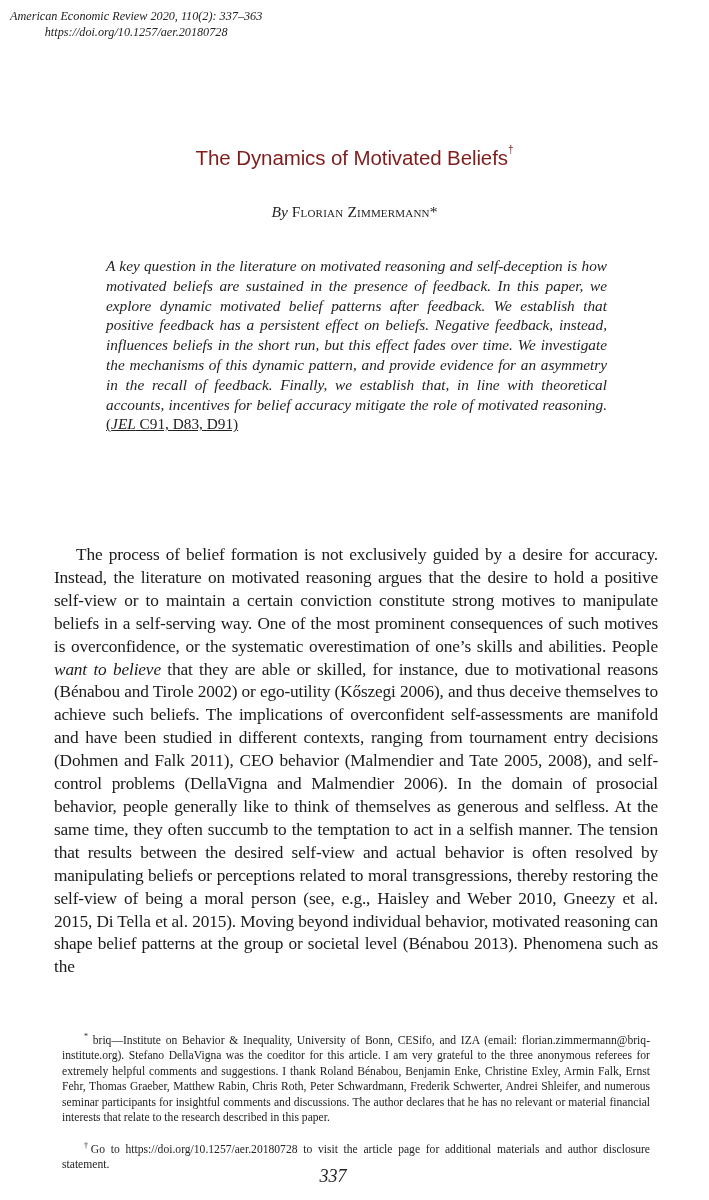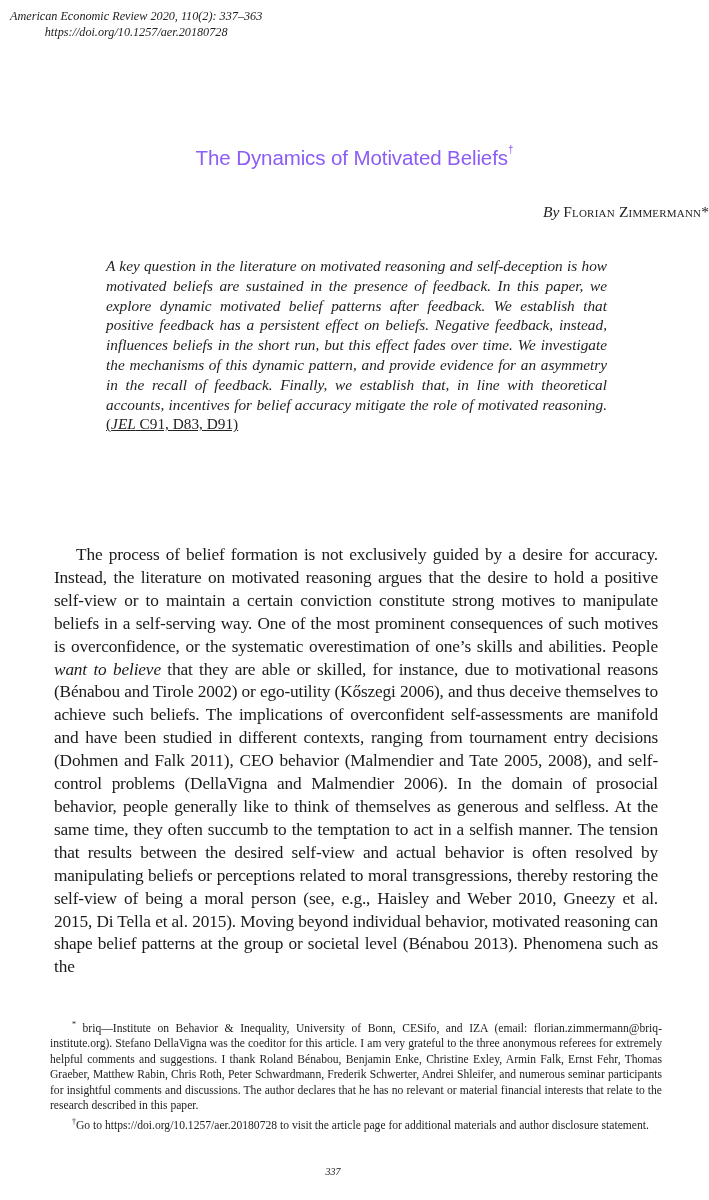--- a/index.html
+++ b/index.html
@@ -1,32 +1,32 @@
 <!DOCTYPE html>
 <html><head>
   <meta charset="utf-8">
   <style>
     html, body { margin: 0; padding: 0; background: #ffffff; }
     body { width: 709px; height: 1200px; position: relative; overflow: hidden; color: #1a1a1a; font-family: "Liberation Serif", serif; }
     .journal-header { position: absolute; left: 10px; top: 9px; font-style: italic; font-size: 12.2px; line-height: 15.5px; color: #222; text-align: center; }
     .journal-header div { white-space: nowrap; }
-    .title { position: absolute; left: 0; width: 709px; top: 146px; text-align: center; font-family: "Liberation Sans", sans-serif; font-size: 20.5px; color: #8b5cf6; letter-spacing: -0.1px; }
+    .title { position: absolute; left: 0; width: 709px; top: 146px; text-align: center; font-family: "Liberation Sans", sans-serif; font-size: 20.5px; color: #7f1d1d; letter-spacing: -0.1px; }
     .title sup { font-size: 10px; vertical-align: top; position: relative; top: -2px; }
-    .byline { position: absolute; left: 0; width: 709px; top: 203px; text-align: right; font-size: 15.5px; color: #222; }
+    .byline { position: absolute; left: 0; width: 709px; top: 203px; text-align: center; font-size: 15.5px; color: #222; }
     .byline .by { font-style: italic; }
     .byline .name { font-variant: small-caps; letter-spacing: 0.2px; }
     .abstract { position: absolute; left: 106px; width: 501px; top: 256px; font-style: italic; font-size: 15.3px; line-height: 19.8px; text-align: justify; color: #222; }
     .abstract .jel { font-style: normal; text-decoration: underline; }
     .abstract .jel i { font-style: italic; }
     .body-text { position: absolute; left: 50px; width: 612px; top: 540px; font-size: 17.3px; line-height: 22.9px; text-align: justify; color: #1a1a1a; letter-spacing: -0.15px; }
     .body-text p { margin: 4px; text-indent: 22px; }
     .footnotes { position: absolute; left: 50px; width: 612px; top: 1017px; font-size: 11.6px; line-height: 15.5px; text-align: justify; color: #222; }
-    .footnotes p { margin: 0; text-indent: 22px; }
+    .footnotes p { margin: 12px; text-indent: 22px; }
     .footnotes sup { font-size: 8px; }
-    .page-number { position: absolute; left: 0; width: 666px; top: 1166px; text-align: center; font-style: italic; font-size: 10px; color: #222; }
+    .page-number { position: absolute; left: 0; width: 666px; top: 1166px; text-align: center; font-style: italic; font-size: 18px; color: #222; }
   </style>
 </head>
 <body>
 
 <div class="journal-header">
   <div>American Economic Review 2020, 110(2): 337–363</div>
   <div>https://doi.org/10.1257/aer.20180728</div>
 </div>
 
 <div class="title">

